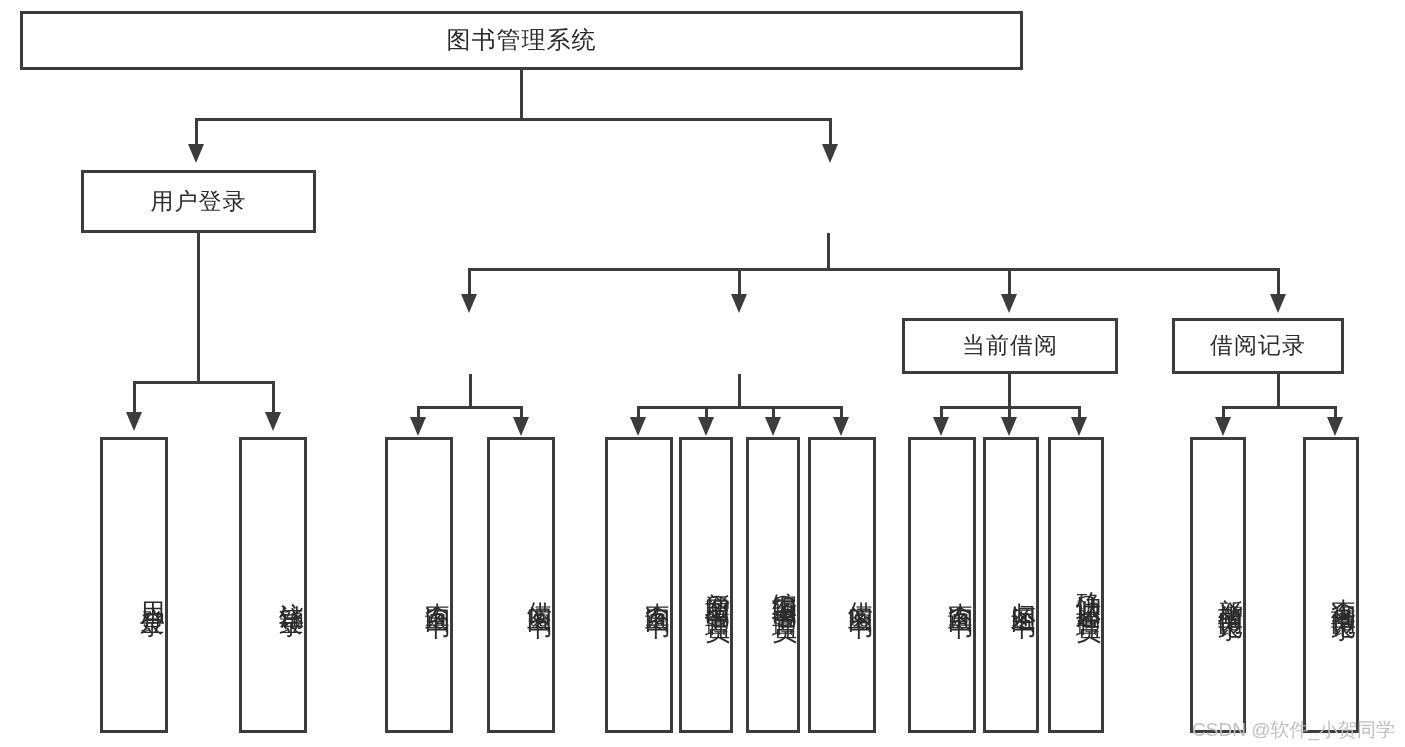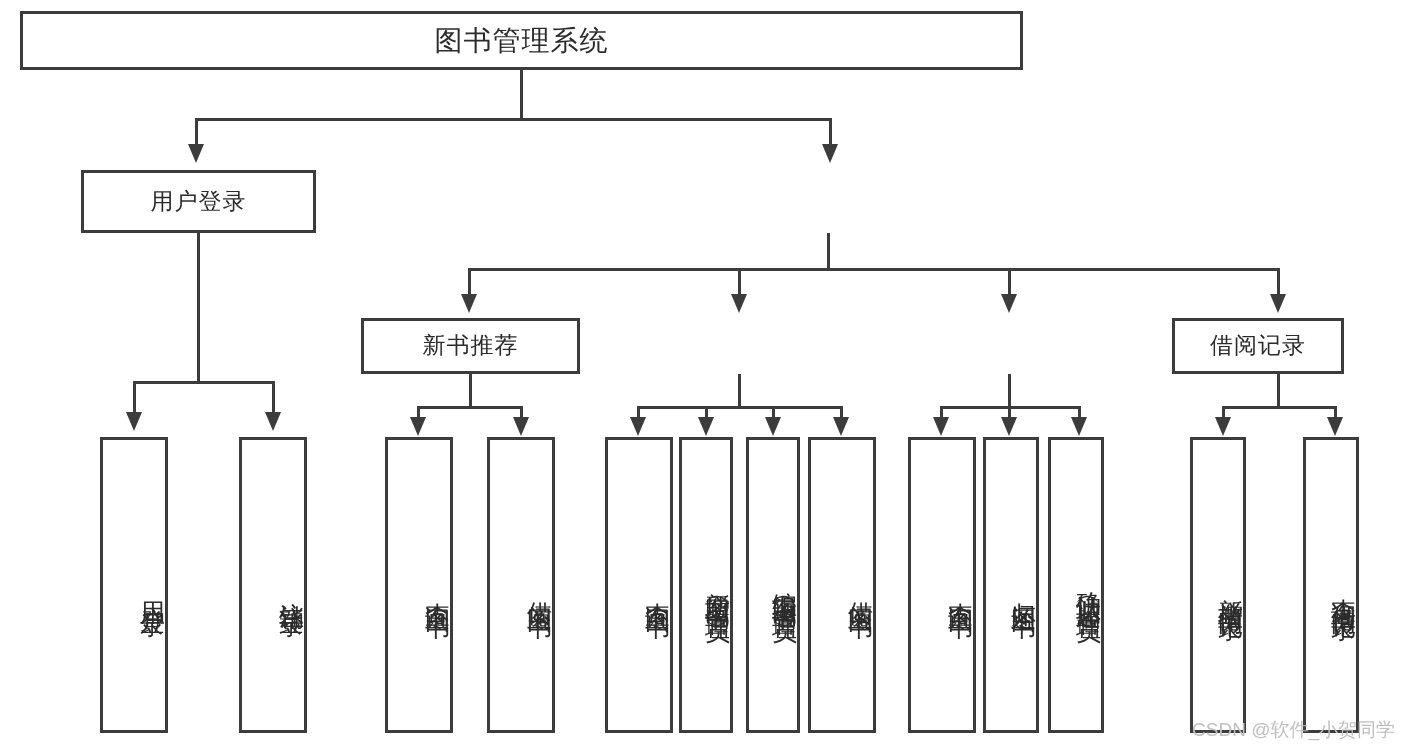--- a/index.html
+++ b/index.html
@@ -28,21 +28,21 @@
     justify-content: center;
     color: #2b2b2b;
     line-height: 1.18;
   }
   .node.h {
     font-size: 23px;
     letter-spacing: 1px;
   }
   
   .node.root {
-    font-size: 28px;
+    font-size: 24px;
   }
   
   .node.v {
     writing-mode: vertical-rl;
     text-orientation: upright;
     align-items: flex-start;
     justify-content: center;
     padding-top: 10px;
     font-size: 25px;
     letter-spacing: 4px;
@@ -103,21 +103,21 @@
   <div class="seg h" style="left:468px; top:268px; width:812px; height:3px;"></div>
   <div class="seg v" style="left:468px; top:268px; width:3px; height:28px;"></div>
   <div class="arrow" style="left:461px; top:294px;"></div>
   <div class="seg v" style="left:738px; top:268px; width:3px; height:28px;"></div>
   <div class="arrow" style="left:731px; top:294px;"></div>
   <div class="seg v" style="left:1008px; top:268px; width:3px; height:28px;"></div>
   <div class="arrow" style="left:1001px; top:294px;"></div>
   <div class="seg v" style="left:1277px; top:268px; width:3px; height:28px;"></div>
   <div class="arrow" style="left:1270px; top:294px;"></div>
 
-  <div class="node h" style="left:361px; top:318px; width:219px; height:56px;">新书推荐</div>
+  <div class="node h" style="left:902px; top:318px; width:216px; height:56px;">当前借阅</div>
   <div class="node h" style="left:1172px; top:318px; width:172px; height:56px;">借阅记录</div>
 
   <div class="seg v" style="left:469px; top:374px; width:3px; height:32px;"></div>
   <div class="seg h" style="left:417px; top:406px; width:106px; height:3px;"></div>
   <div class="seg v" style="left:417px; top:406px; width:3px; height:13px;"></div>
   <div class="arrow" style="left:410px; top:417px;"></div>
   <div class="seg v" style="left:520px; top:406px; width:3px; height:13px;"></div>
   <div class="arrow" style="left:513px; top:417px;"></div>
 
   <div class="seg v" style="left:738px; top:374px; width:3px; height:32px;"></div>

